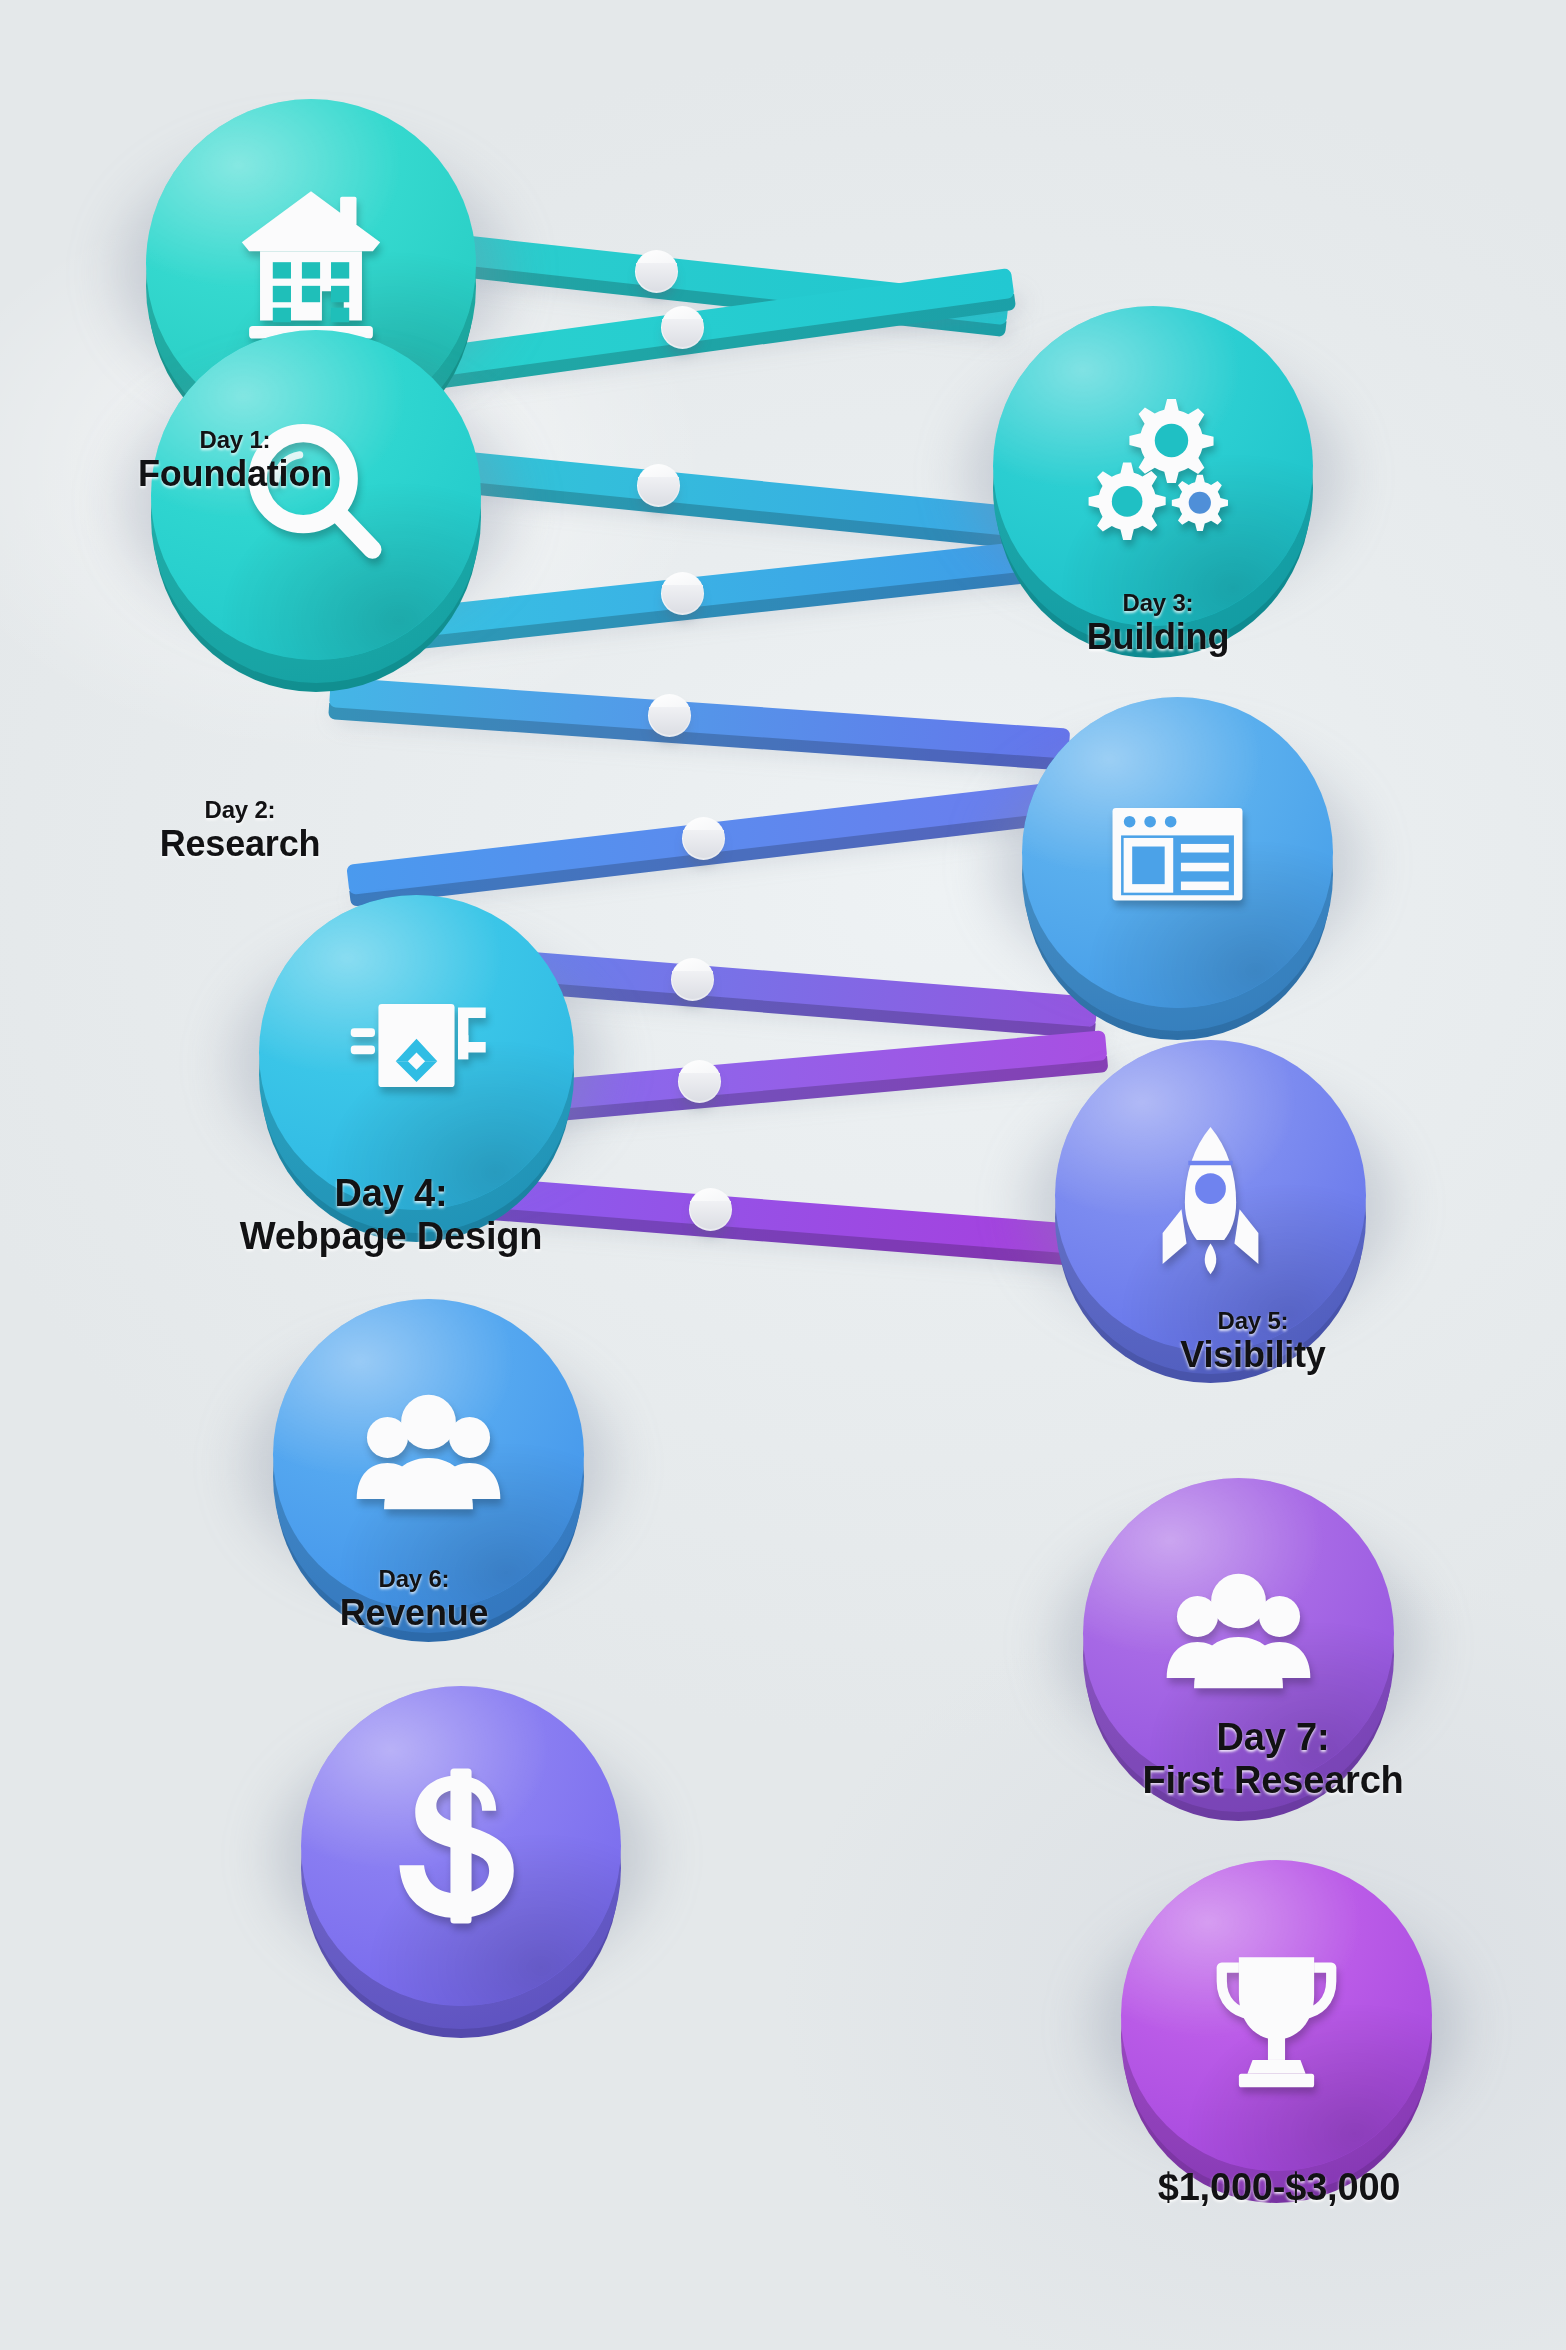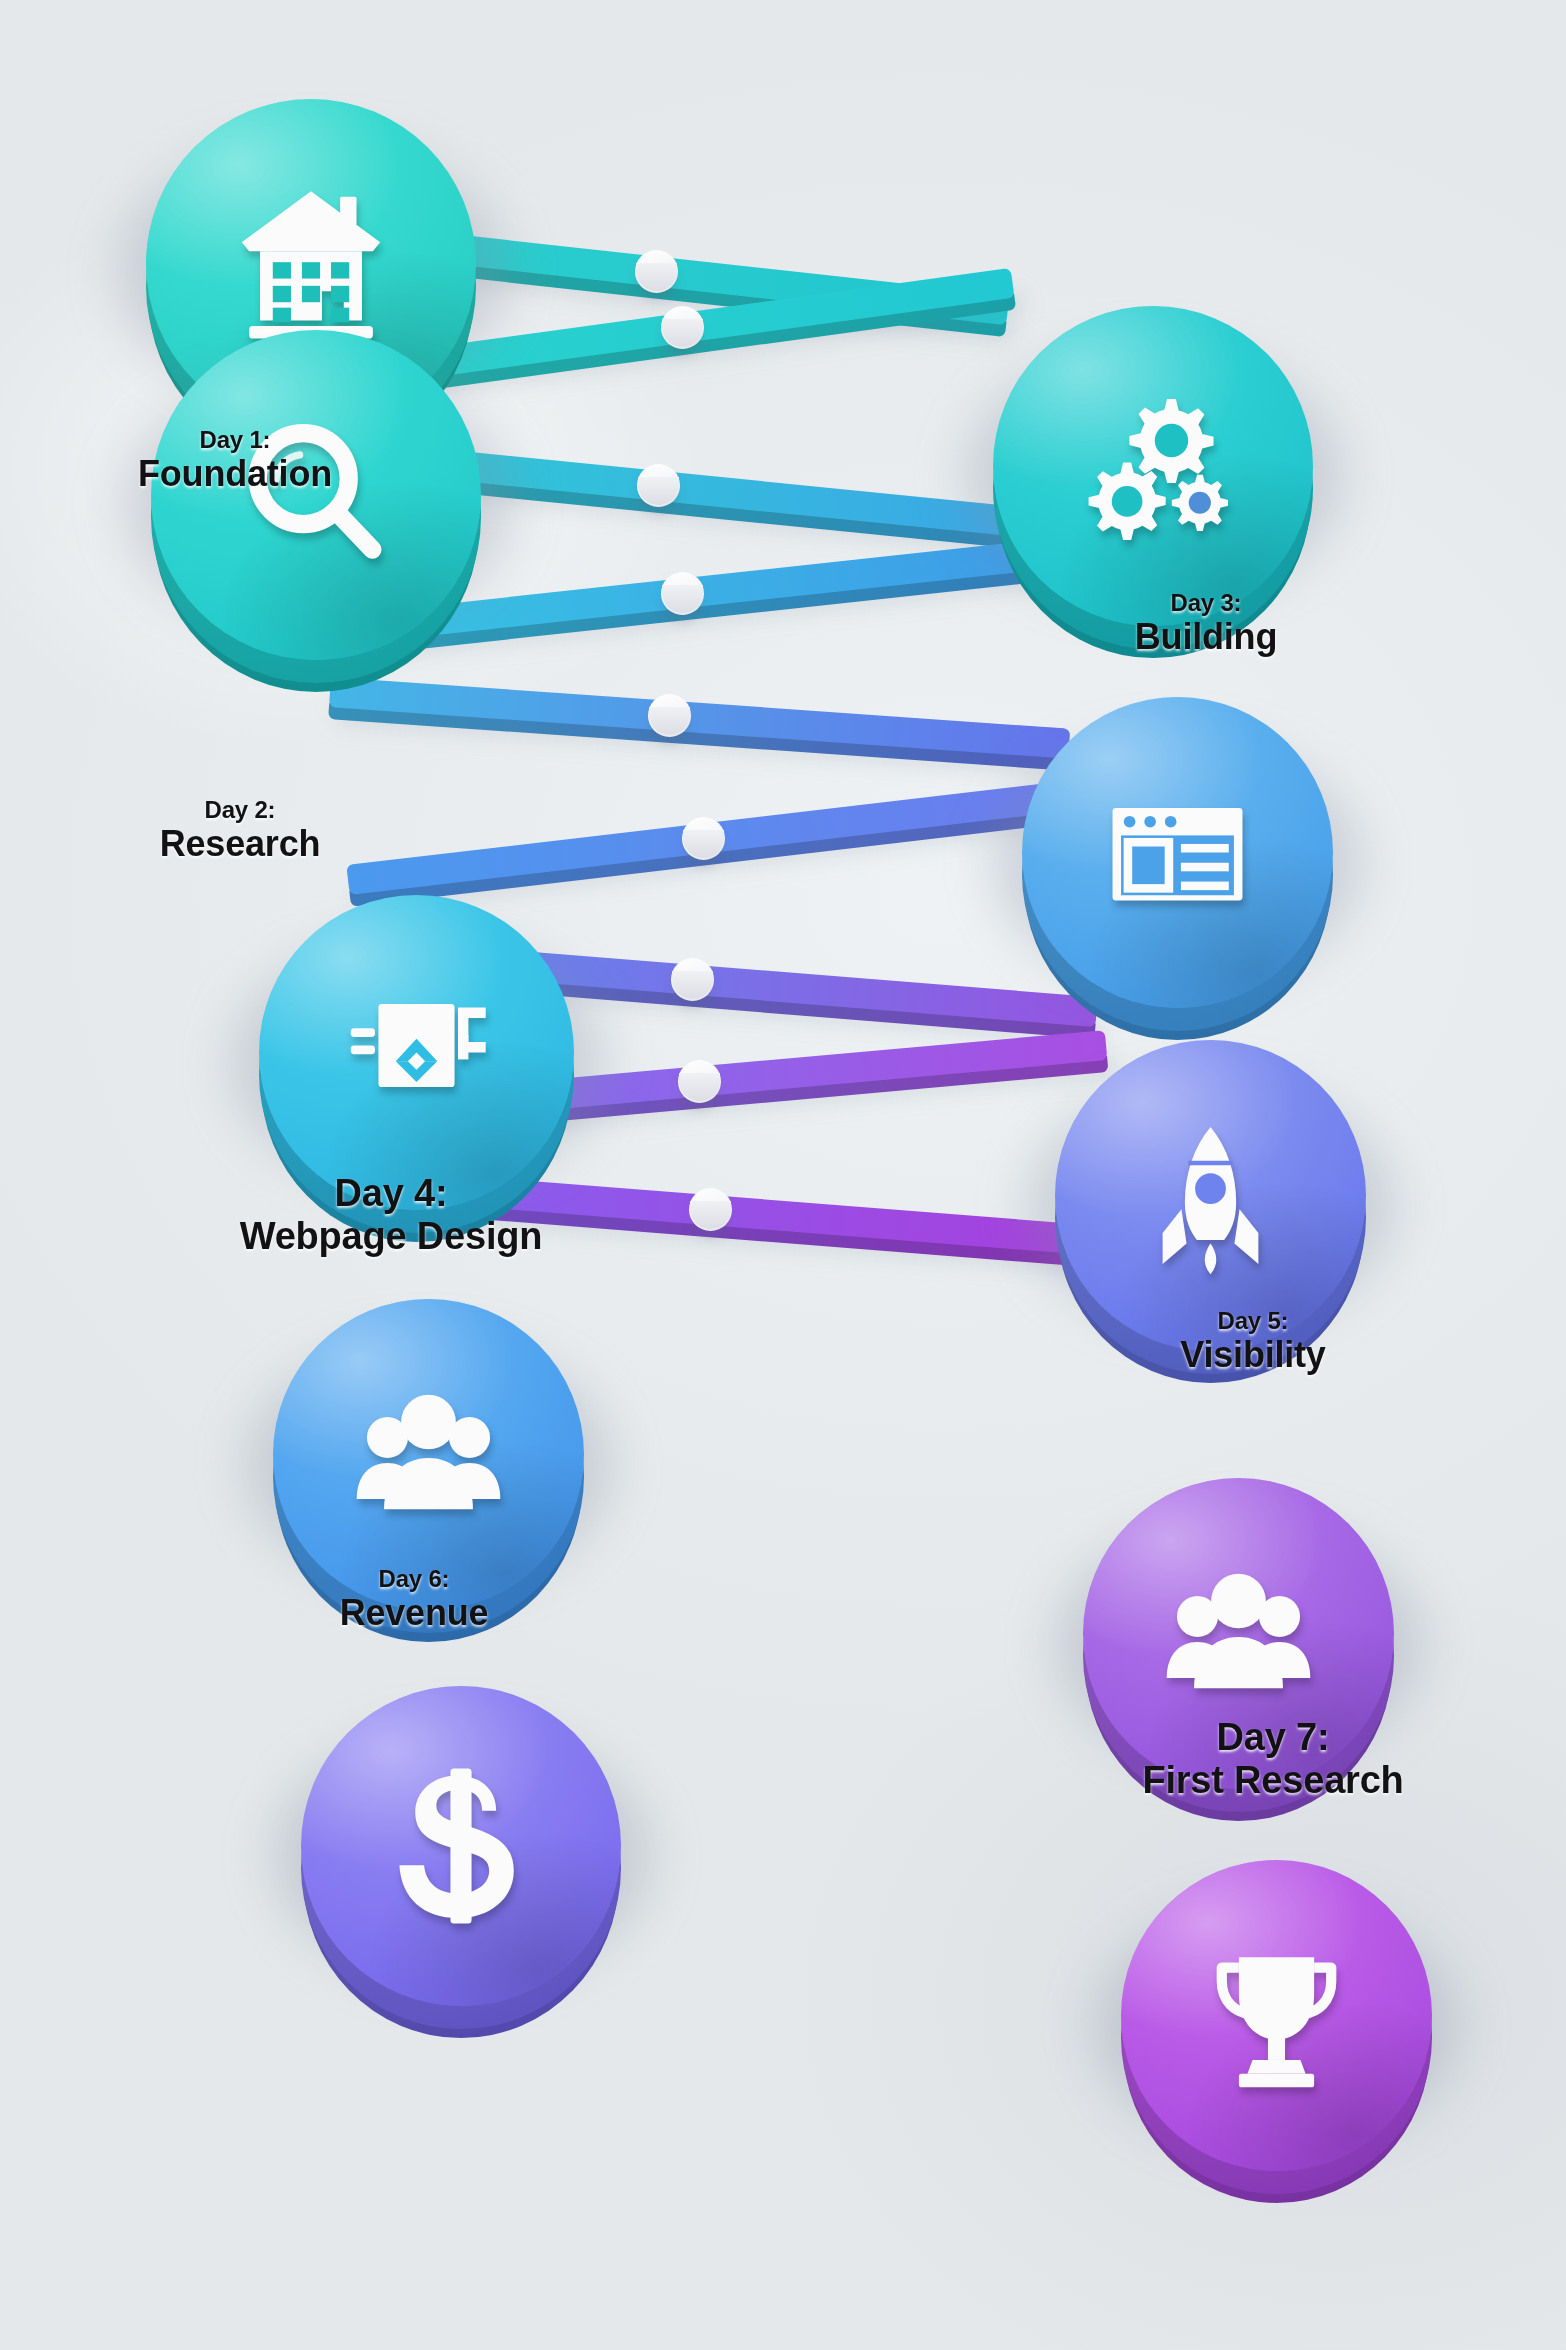--- a/index.html
+++ b/index.html
@@ -450,37 +450,38 @@
 
   <div id="label-layer">
       <div class="label" style="left: 235px; top: 426px; transform: translateX(-50%);">
         <span class="l1">Day 1:</span>
         <span class="l2">Foundation</span>
       </div>
       <div class="label" style="left: 240px; top: 796px; transform: translateX(-50%); text-align: center;">
         <span class="l1">Day 2:</span>
         <span class="l2">Research</span>
       </div>
-      <div class="label" style="left: 1206px; top: 589px; transform: translateX(-50%);">
+      <div class="label" style="left: 1158px; top: 589px; transform: translateX(-50%);">
         <span class="l1">Day 3:</span>
         <span class="l2">Building</span>
       </div>
       <div class="label big" style="left: 391px; top: 1172px; transform: translateX(-50%);">
         <span class="l1">Day 4:</span>
         <span class="l2">Webpage Design</span>
       </div>
       <div class="label" style="left: 1217px; top: 1307px; transform: translateX(-50%); margin-left: 36px;">
         <span class="l1">Day 5:</span>
         <span class="l2">Visibility</span>
       </div>
       <div class="label" style="left: 414px; top: 1565px; transform: translateX(-50%);">
         <span class="l1">Day 6:</span>
         <span class="l2">Revenue</span>
       </div>
       <div class="label big" style="left: 1273px; top: 1716px; transform: translateX(-50%);">
         <span class="l1">Day 7:</span>
         <span class="l2">First Research</span>
       </div>
       <div class="label big" style="left: 1279px; top: 2166px; transform: translateX(-50%);">
+        <span class="l1">$1,000-$3,000</span>
       </div>
     </div>
 </div>
 
 
 </body></html>

